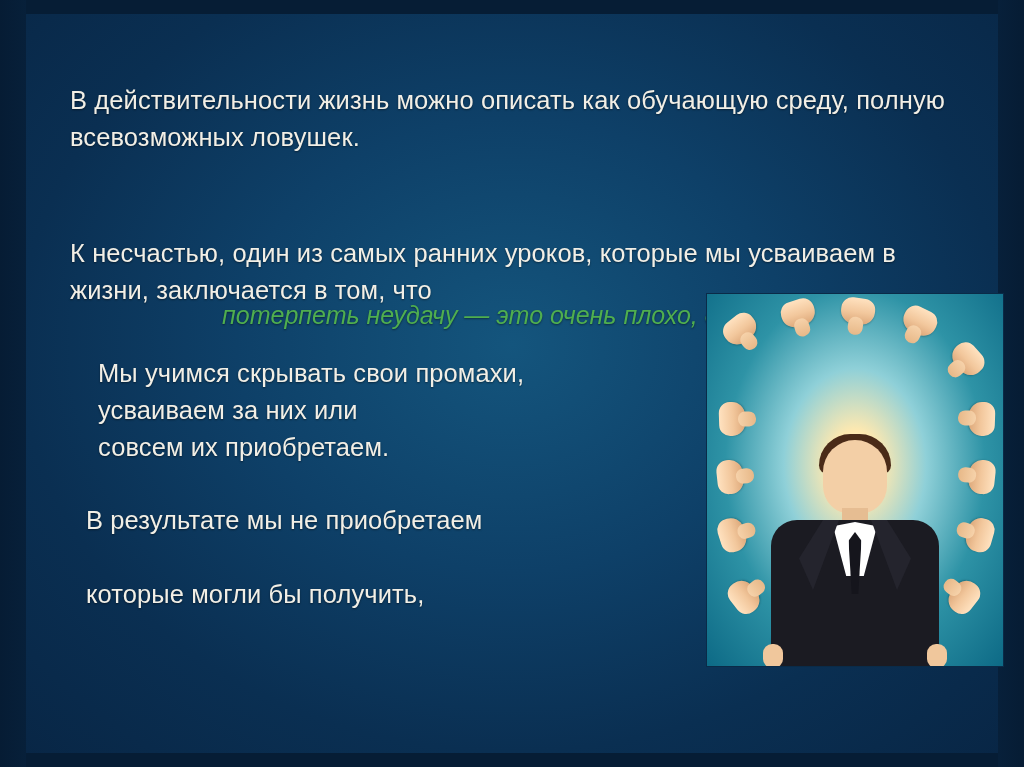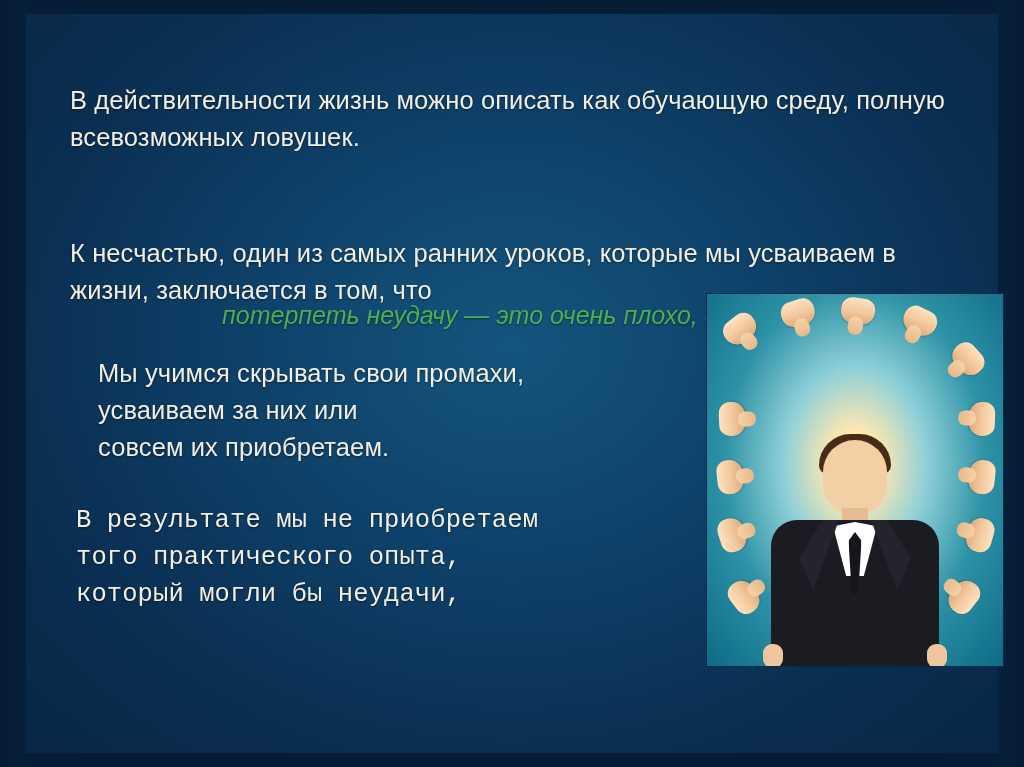--- a/index.html
+++ b/index.html
@@ -65,21 +65,21 @@
     left: 152px;
     top: 203px;
     width: 780px;
     color: #4fae4f;
     font-style: italic;
     font-size: 25px;
     line-height: 34px;
     text-shadow: 0 1px 2px rgba(0,0,0,.45);
   }
   .p3 { position: absolute; left: 0; top: 285px; width: 560px; margin-left: 28px; }
-  .p4 { position: absolute; left: 6px; top: 432px; width: 600px; font-family: Liberation Mono, monospace; }
+  .p4 { position: absolute; left: 16px; top: 432px; width: 600px; }
 
   
   .illus {
     position: absolute;
     right: 20px;
     top: 293px;
     width: 296px;
     height: 372px;
     border: 1px solid #0a2b48;
     overflow: hidden;
@@ -210,22 +210,22 @@
     <p class="accent">потерпеть неудачу — это очень плохо, даже постыдно.</p>
 
     <p class="para p3">
       <span>Мы учимся скрывать свои промахи,</span><br>
       <span>усваиваем за них или</span><br>
       <span>совсем их приобретаем.</span>
     </p>
 
     <p class="para p4">
       <span>В результате мы не приобретаем</span><br>
-      <span>того практического опыта,</span><br>
-      <span>который могли бы неудачи,</span><br>
+      <br>
+      <span>которые могли бы получить,</span><br>
     </p>
 
   </div>
 
   <div class="illus">
 
     <div class="finger" style="left:16px;  top:22px;  transform:rotate(-38deg);"></div>
     <div class="finger" style="left:74px;  top:6px;   transform:rotate(-18deg);"></div>
     <div class="finger" style="left:134px; top:4px;   transform:rotate(8deg);"></div>
     <div class="finger" style="left:196px; top:14px;  transform:rotate(26deg);"></div>

